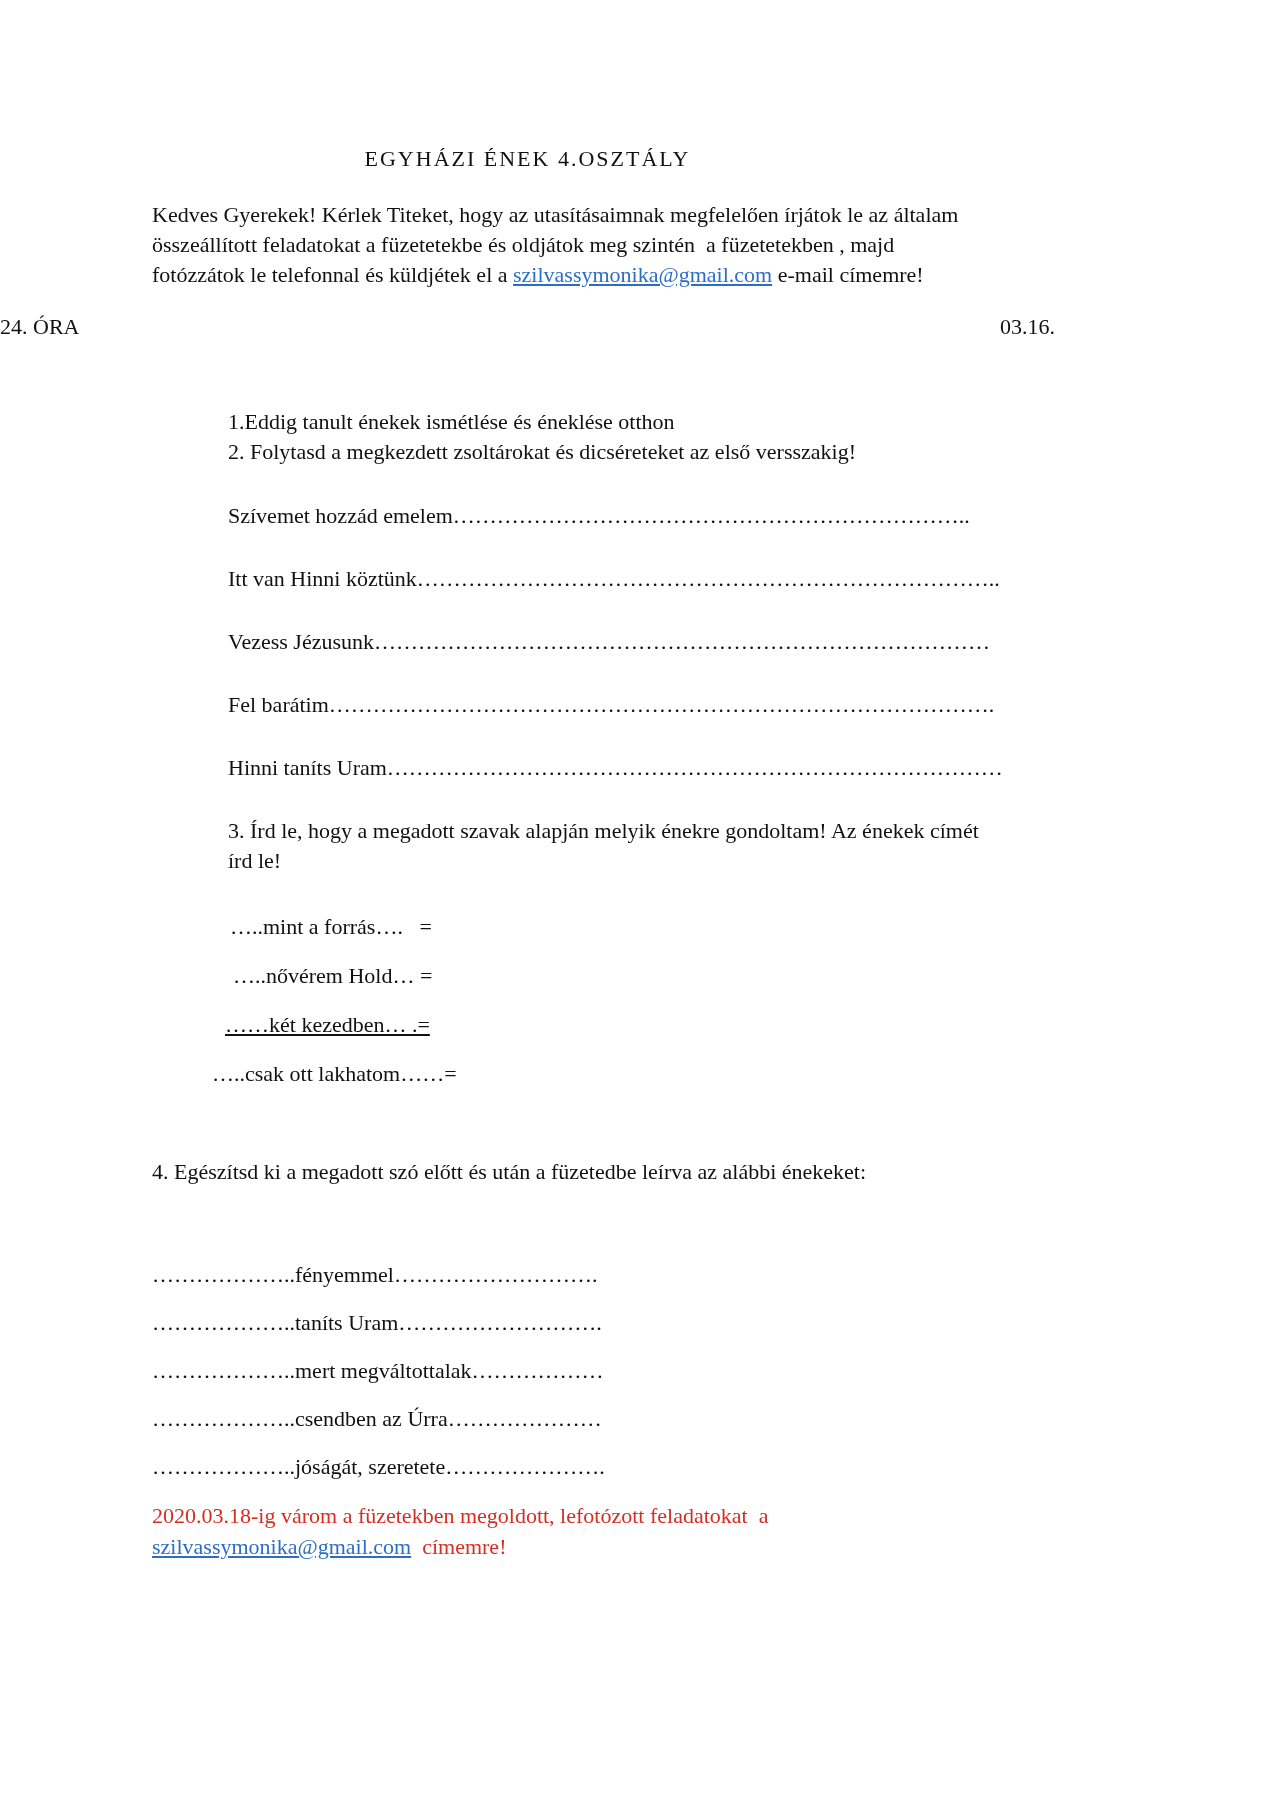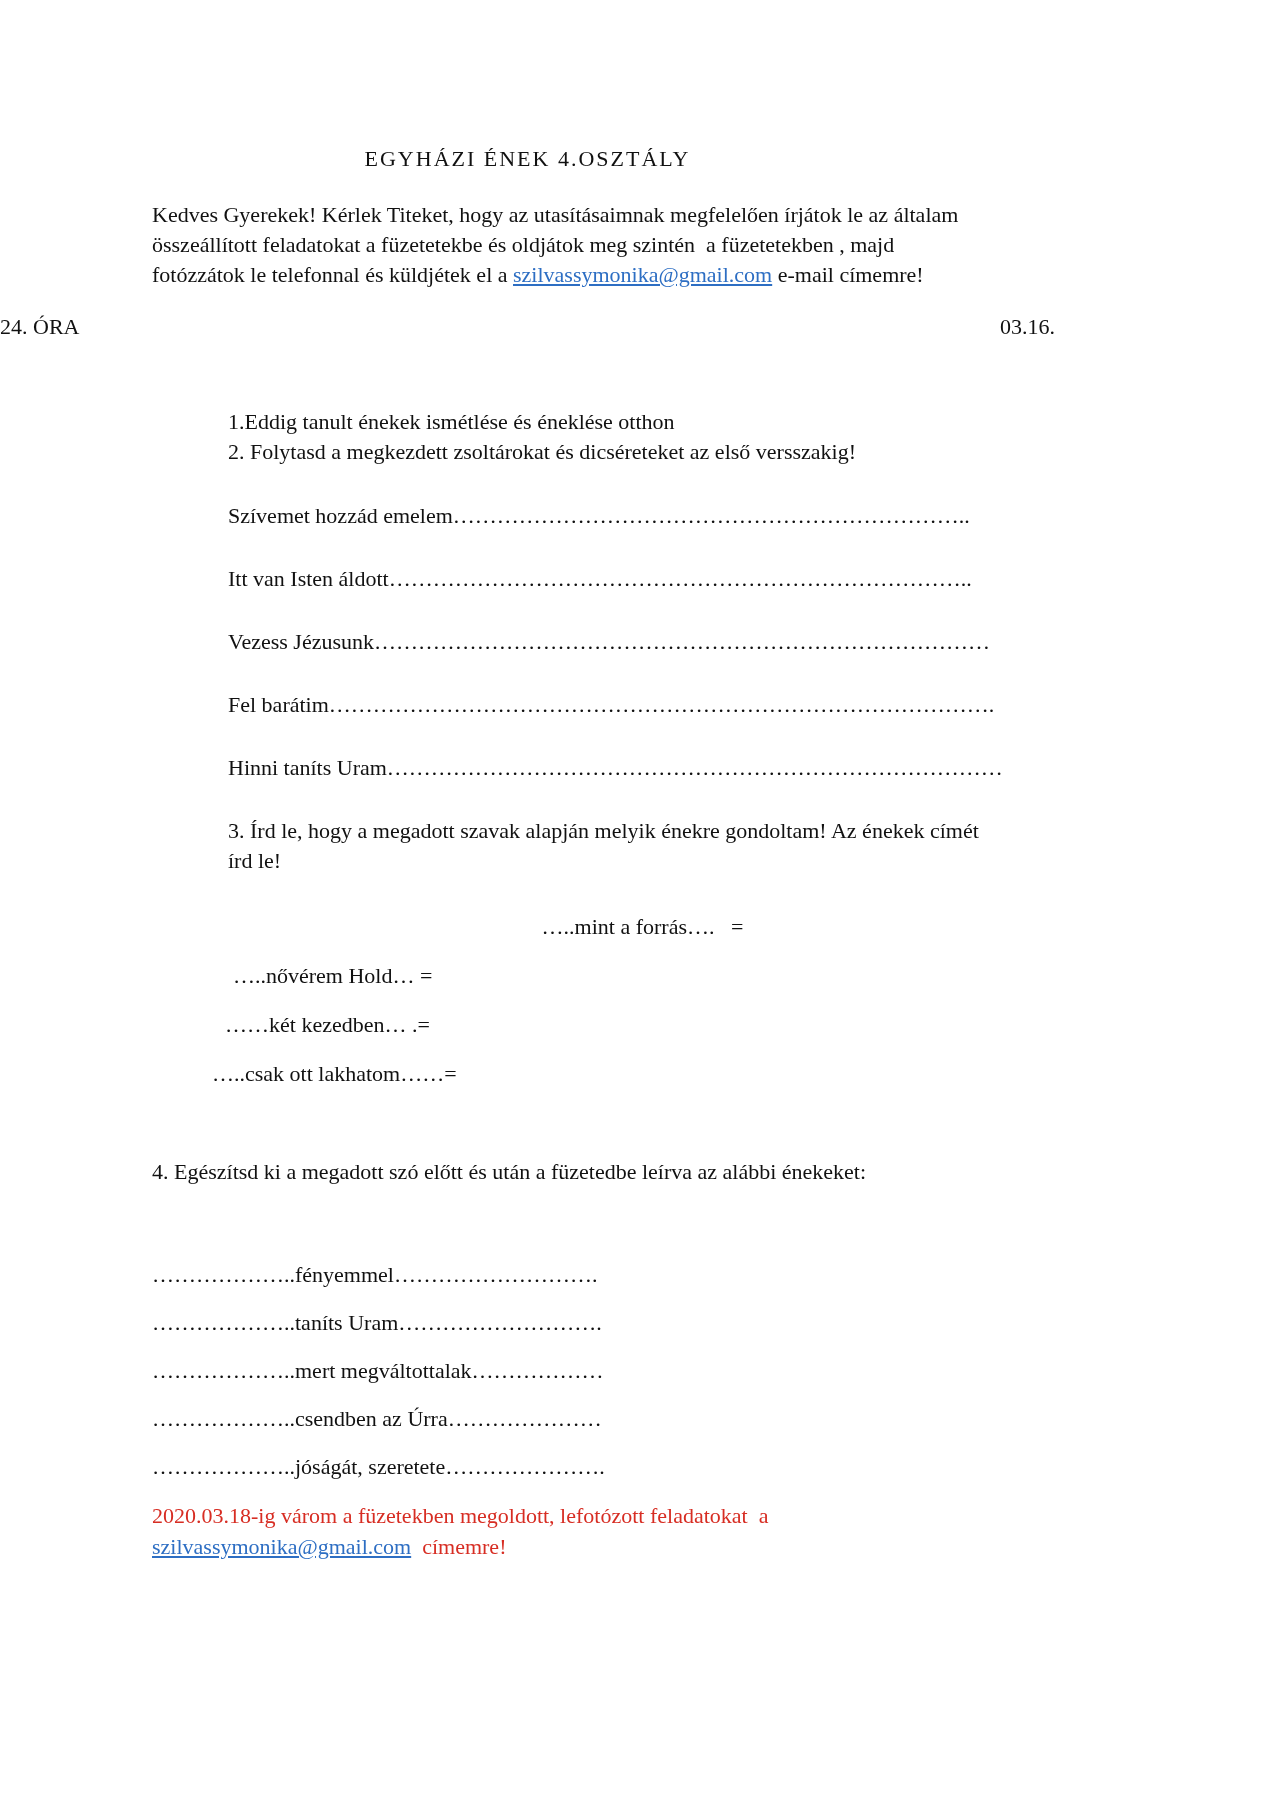--- a/index.html
+++ b/index.html
@@ -34,23 +34,23 @@
     display:flex;
     justify-content:space-between;
     gap:84px;
     margin:0 0 65px 0;
     white-space:pre;
   }
   .t12{margin:0 0 34px 228px;}
   .t2-item{margin:0 4px 33px 228px;white-space:pre;}
   .t3head{margin:0 0 36px 228px;}
   .t3-item{margin-bottom:19px;white-space:pre;}
-  .t3-i1{margin-left:230px;text-align:center;}
+  .t3-i1{margin-left:230px;}
   .t3-i2{margin-left:233px;}
-  .t3-i3{margin-left:225px;}
+  .t3-i3{margin-left:225px;text-decoration:underline;}
   .t3-i4{margin-left:227px;}
   .t3-i5{margin-left:212px;}
   .t4head{margin:68px 0 73px 152px;white-space:pre;}
   .t4-item{margin:0 0 18px 152px;white-space:pre;}
   .footer{
     margin:12px 0 0 152px;
     color:var(--color-warning);
     line-height:31px;
   }
   a.link{
@@ -77,21 +77,21 @@
     <span>24. ÓRA</span>
     <span>03.16.</span>
   </div>
 
   <div class="t12">
     <div class="line">1.Eddig tanult énekek ismétlése és éneklése otthon</div>
     <div class="line">2. Folytasd a megkezdett zsoltárokat és dicséreteket az első versszakig!</div>
   </div>
 
   <div class="t2-item">Szívemet hozzád emelem……………………………………………………………..</div>
-  <div class="t2-item">Itt van Isten áldott……………………………………………………………………..</div>
+  <div class="t2-item">Itt van Hinni köztünk……………………………………………………………………..</div>
   <div class="t2-item">Vezess Jézusunk…………………………………………………………………………</div>
   <div class="t2-item">Fel barátim……………………………………………………………………………….</div>
   <div class="t2-item">Hinni taníts Uram…………………………………………………………………………</div>
 
   <div class="t3head">
     <div class="line">3. Írd le, hogy a megadott szavak alapján melyik énekre gondoltam! Az énekek címét</div>
     <div class="line">írd le!</div>
   </div>
 
   <div class="t3-item t3-i1">…..mint a forrás….   =</div>

